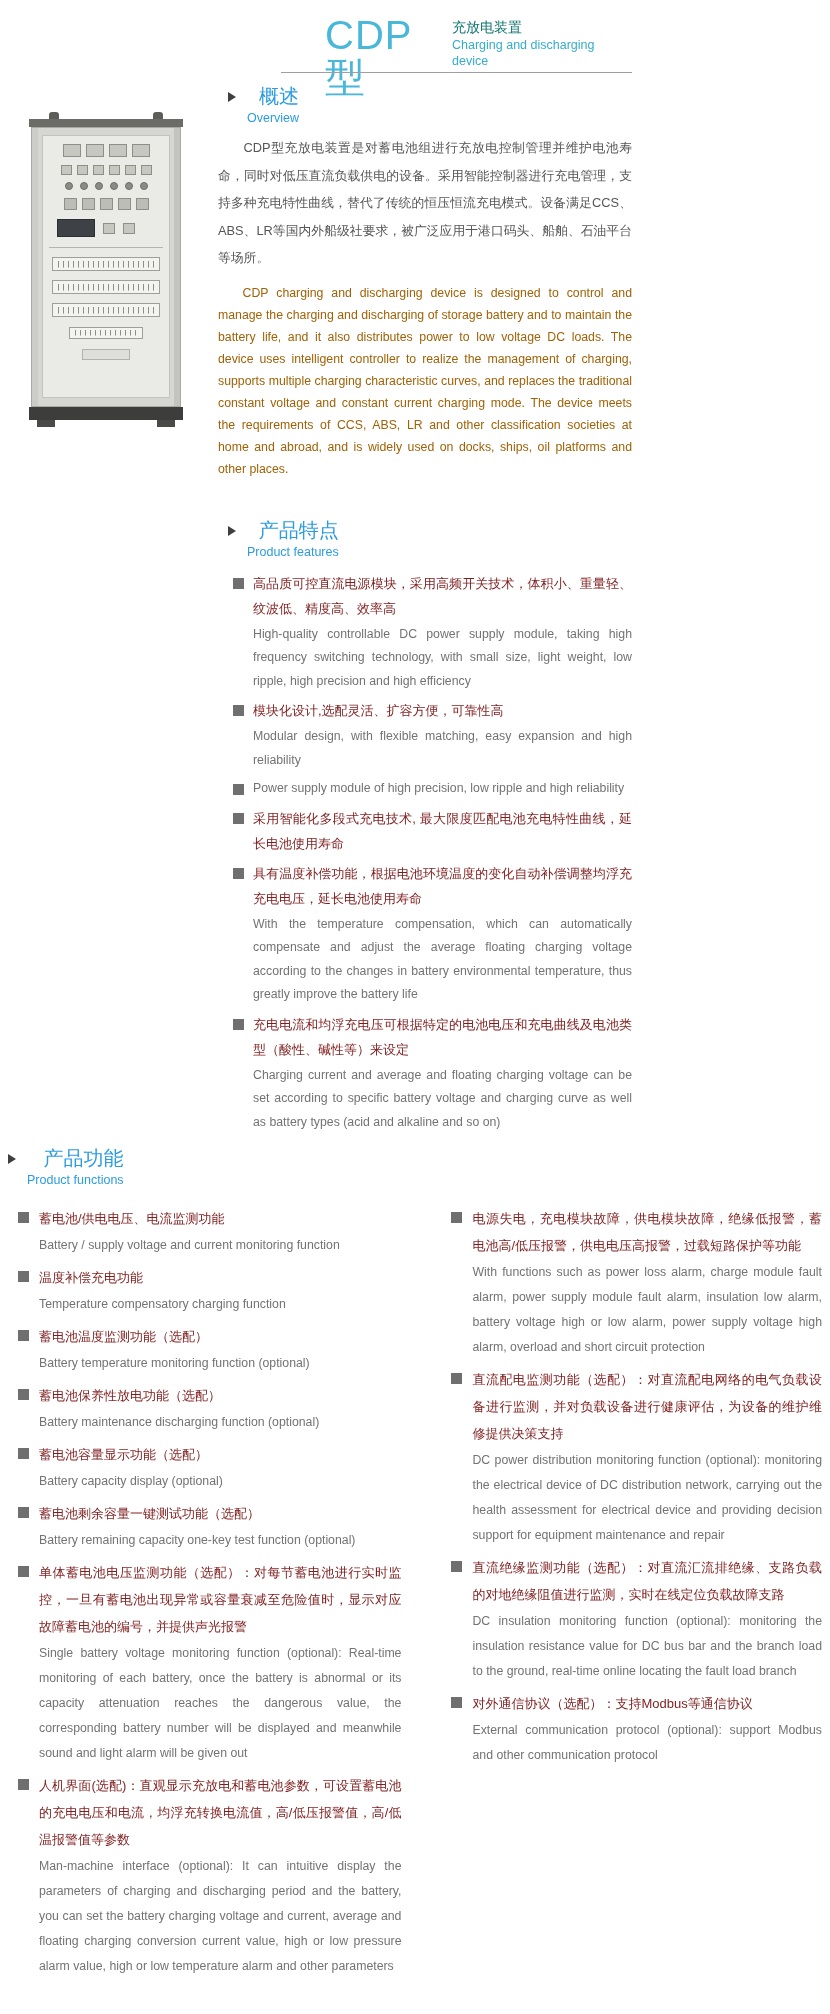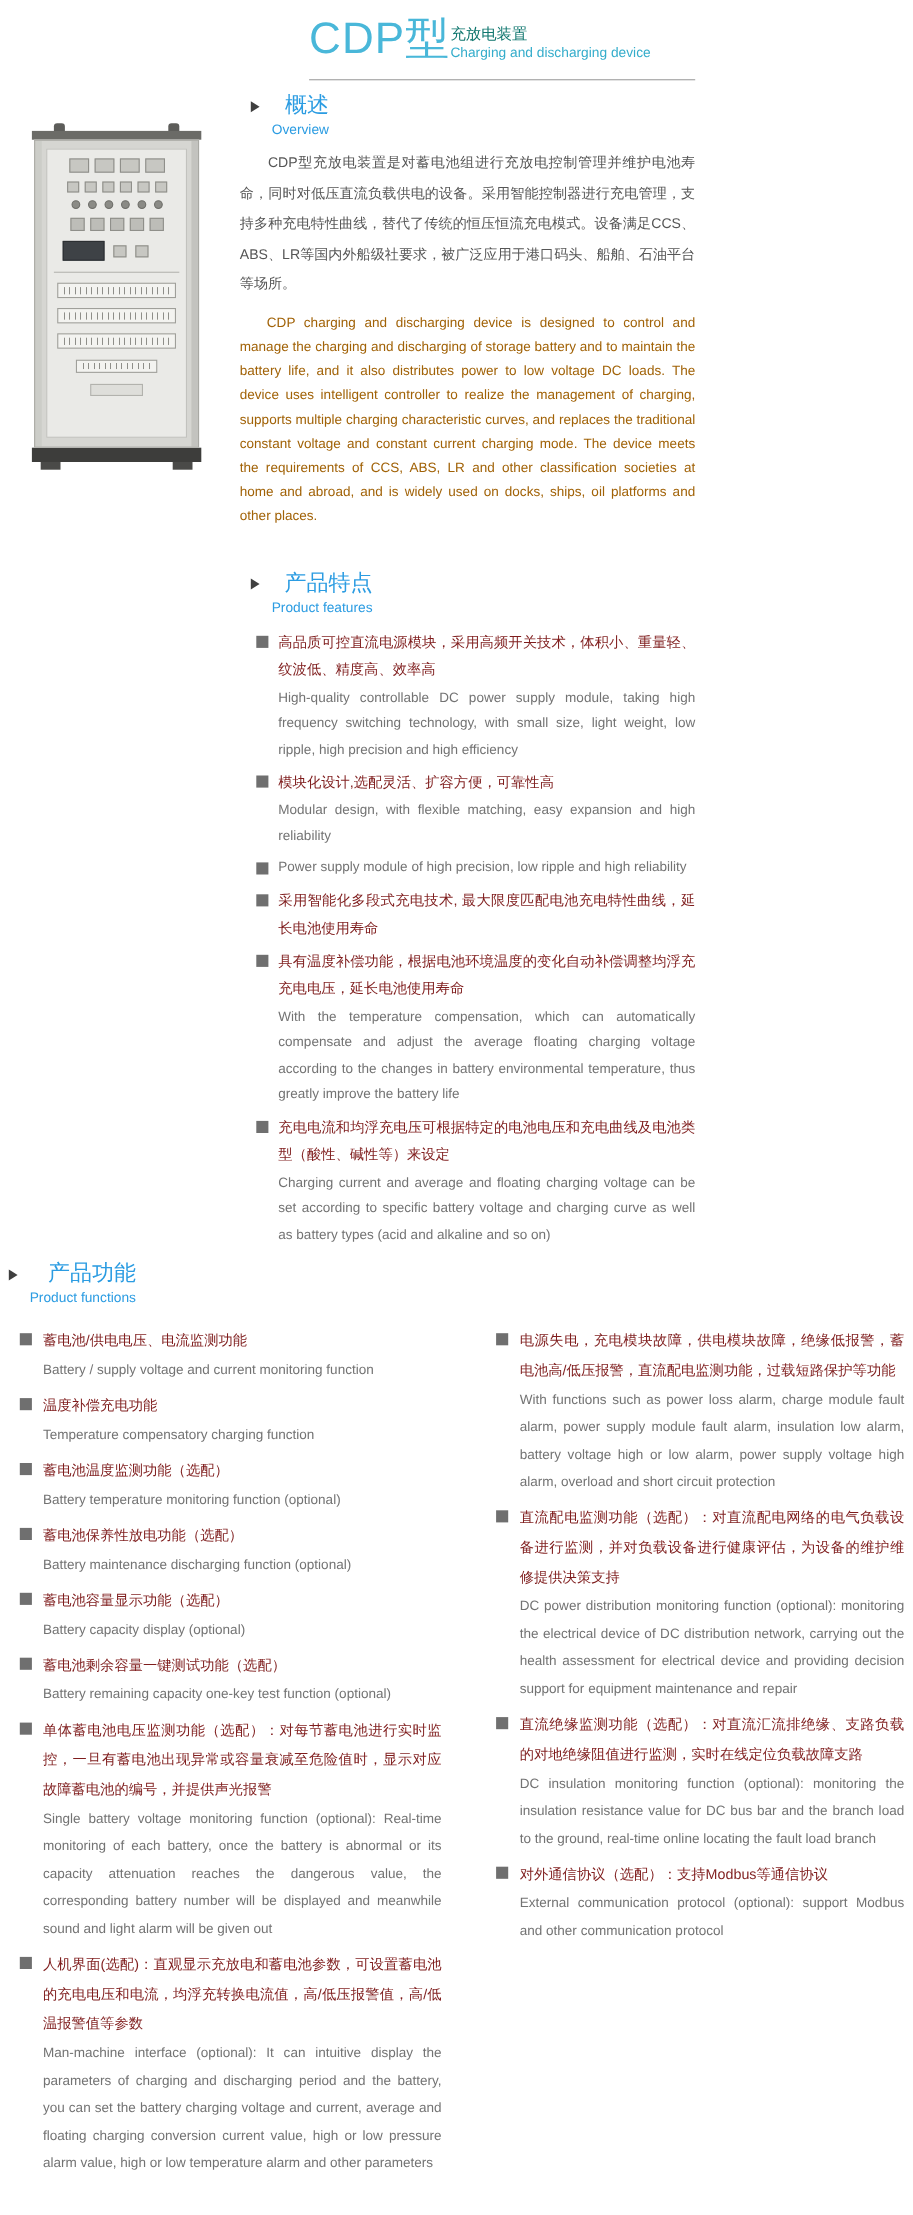--- a/index.html
+++ b/index.html
@@ -3,21 +3,21 @@
 <meta charset="utf-8">
 <style>
   html,body{margin:0;padding:0;}
   body{
     width:830px;height:2014px;position:relative;background:#ffffff;
     font-family:"Liberation Sans","DejaVu Sans",sans-serif;
     -webkit-font-smoothing:antialiased;
   }
   
   .hdr{position:absolute;left:281px;top:14px;width:351px;}
-  .hdr-row{display:flex;align-items:flex-end;}
+  .hdr-row{display:flex;align-items:flex-start;margin-left:44px;}
   .model{font-size:40px;line-height:1.05;color:#49b7d9;letter-spacing:1px;}
   .sub{padding-top:5px;}
   .sub-zh{font-size:14px;font-weight:normal;color:#0f766e;line-height:1.25;}
   .sub-en{font-size:12.5px;color:#35adcb;line-height:1.3;}
   .rule{position:absolute;left:281px;top:72px;width:351px;border-top:1px solid #9f9f9f;}
   
   .sec-head{display:flex;gap:11px;text-align:right;}
   .tri{width:0;height:0;border-left:8px solid #3f3f3f;border-top:5px solid transparent;
        border-bottom:5px solid transparent;margin-top:8px;flex:none;}
   .sec-title{font-size:20px;color:#2b9ce2;line-height:1.2;margin:0;font-weight:500;}
@@ -251,21 +251,21 @@
       </div>
       <div class="item">
         <span class="sq"></span>
         <span class="zh">人机界面(选配)：直观显示充放电和蓄电池参数，可设置蓄电池的充电电压和电流，均浮充转换电流值，高/低压报警值，高/低温报警值等参数</span>
         <span class="en">Man-machine interface (optional): It can intuitive display the parameters of charging and discharging period and the battery, you can set the battery charging voltage and current, average and floating charging conversion current value, high or low pressure alarm value, high or low temperature alarm and other parameters</span>
       </div>
     </div>
     <div class="fcol-right">
       <div class="item">
         <span class="sq"></span>
-        <span class="zh">电源失电，充电模块故障，供电模块故障，绝缘低报警，蓄电池高/低压报警，直流配电监测功能，过载短路保护等功能</span>
+        <span class="zh">电源失电，充电模块故障，供电模块故障，绝缘低报警，蓄电池高/低压报警，供电电压高报警，过载短路保护等功能</span>
         <span class="en">With functions such as power loss alarm, charge module fault alarm, power supply module fault alarm, insulation low alarm, battery voltage high or low alarm, power supply voltage high alarm, overload and short circuit protection</span>
       </div>
       <div class="item">
         <span class="sq"></span>
         <span class="zh">直流配电监测功能（选配）：对直流配电网络的电气负载设备进行监测，并对负载设备进行健康评估，为设备的维护维修提供决策支持</span>
         <span class="en">DC power distribution monitoring function (optional): monitoring the electrical device of DC distribution network, carrying out the health assessment for electrical device and providing decision support for equipment maintenance and repair</span>
       </div>
       <div class="item">
         <span class="sq"></span>
         <span class="zh">直流绝缘监测功能（选配）：对直流汇流排绝缘、支路负载的对地绝缘阻值进行监测，实时在线定位负载故障支路</span>

